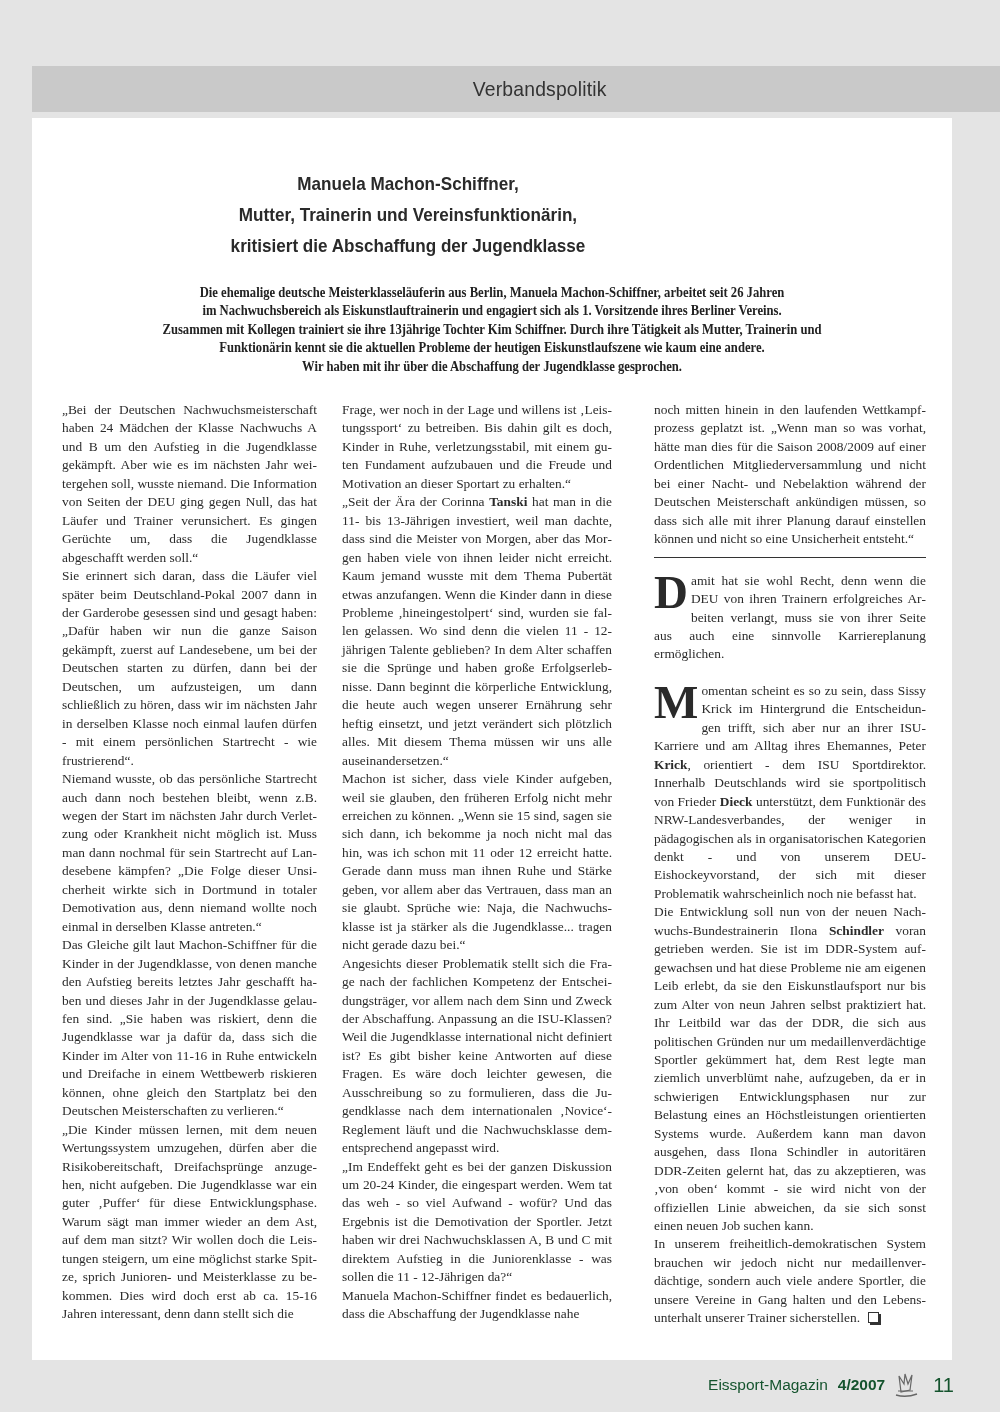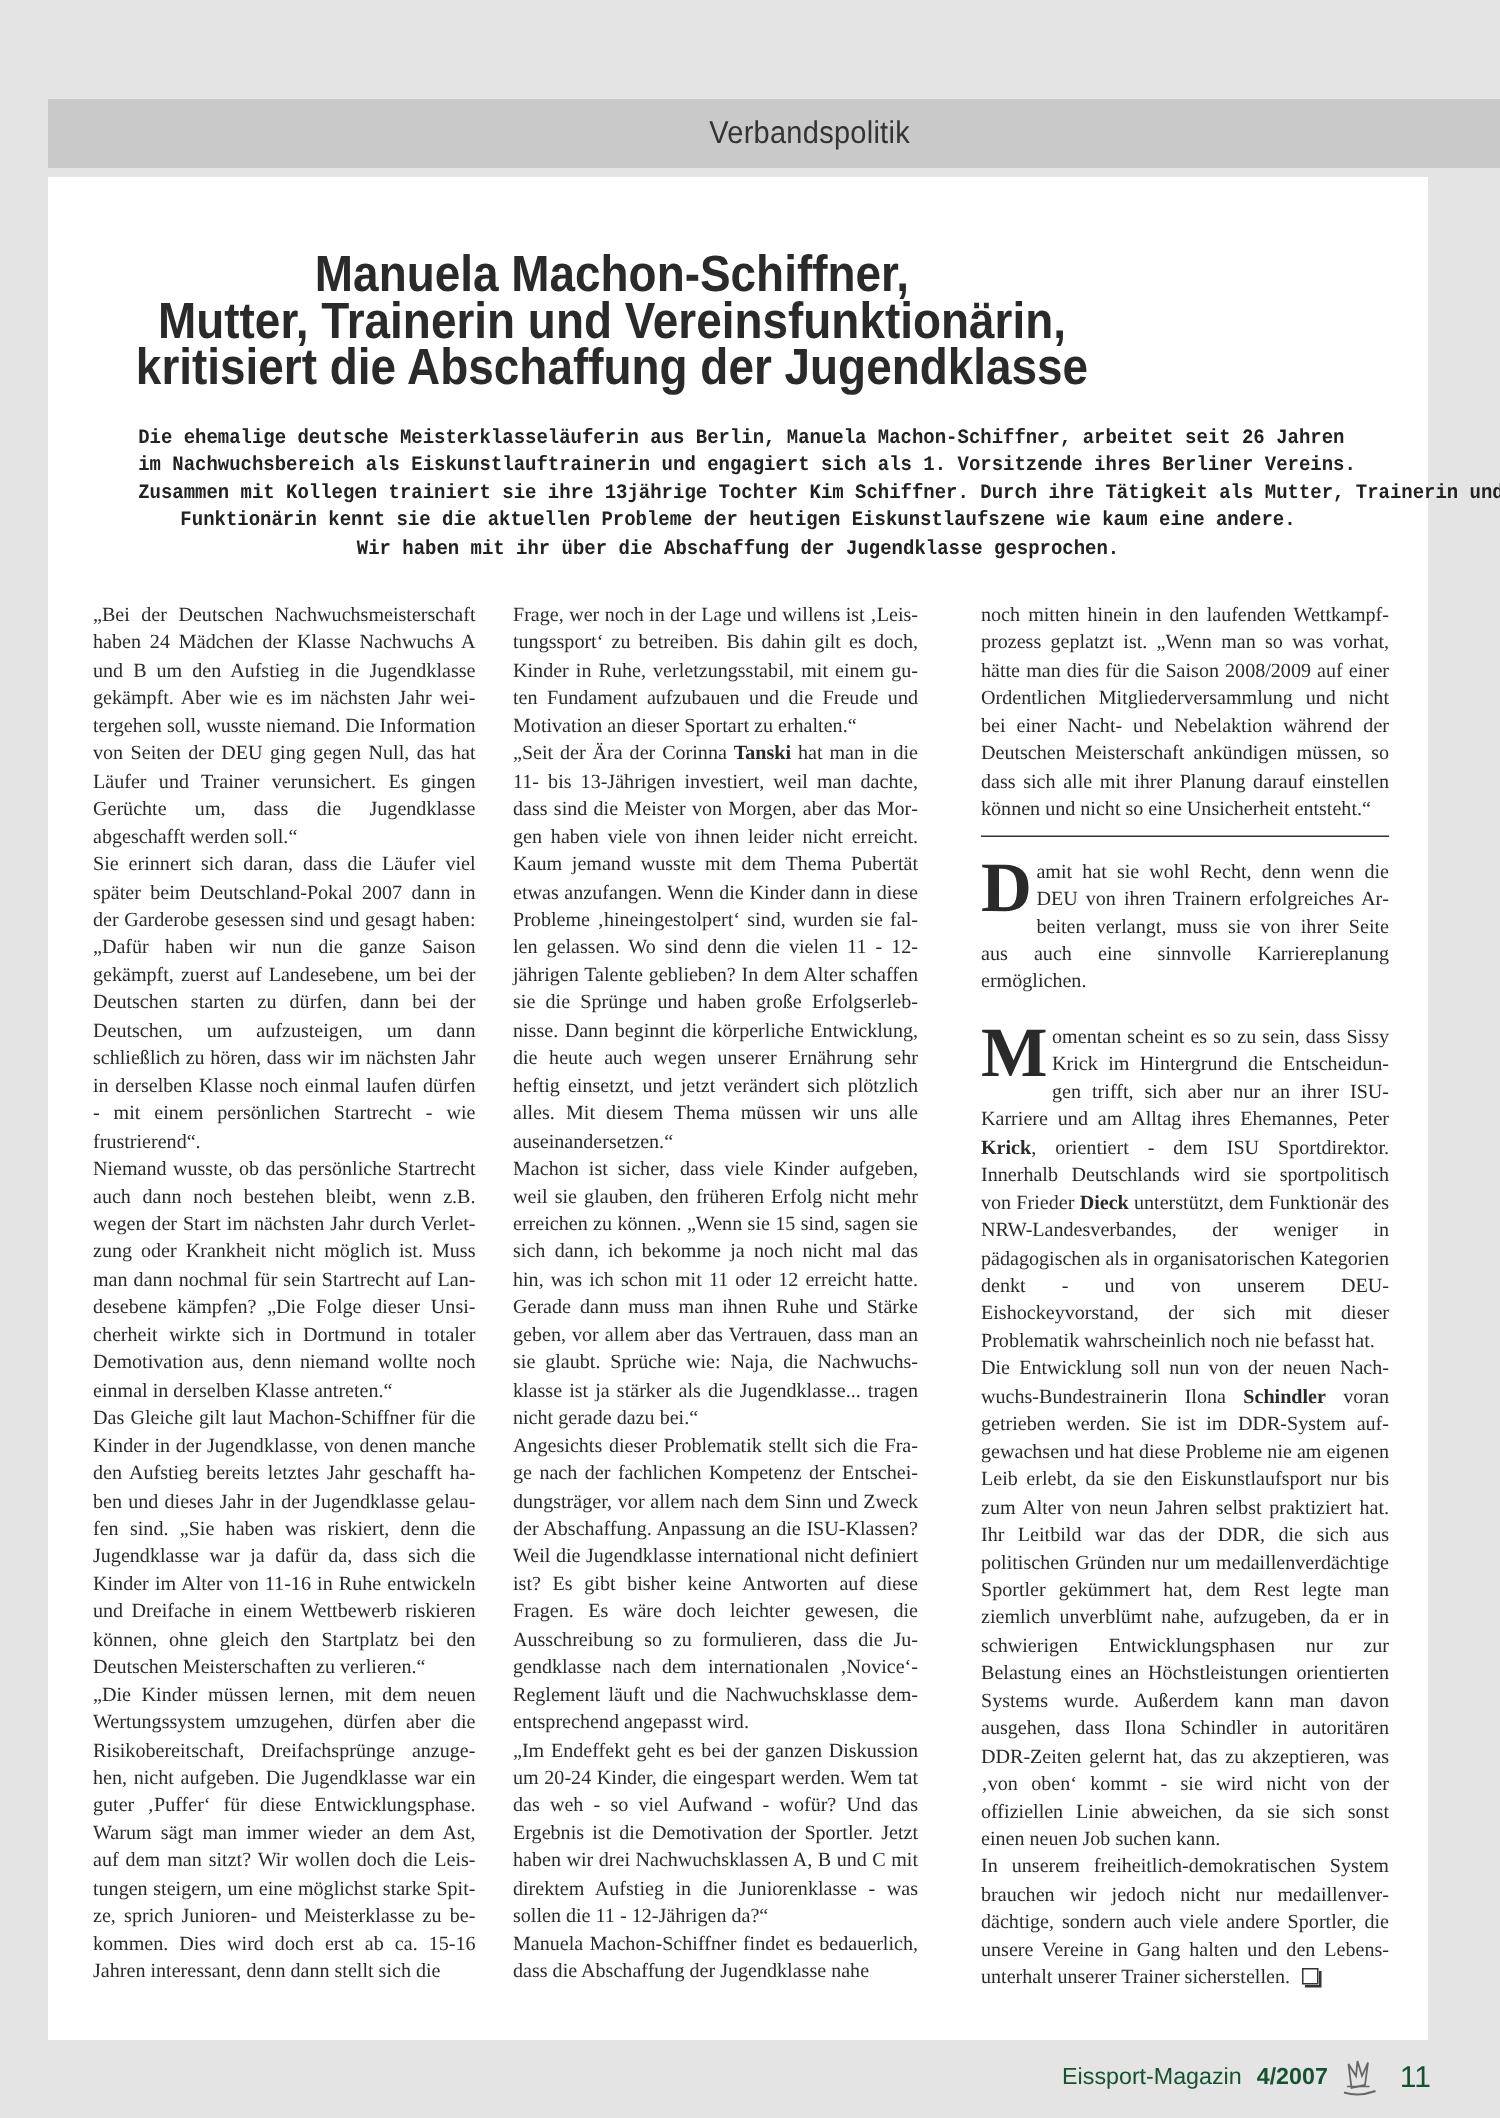--- a/index.html
+++ b/index.html
@@ -22,27 +22,27 @@
       transform: scaleX(0.92);
     }
     .content {
       position: absolute; left: 32px; top: 118px; width: 920px; height: 1242px;
       background: #ffffff;
     }
     .headline {
       position: absolute; left: 0; top: 50px; width: 752px;
       text-align: center;
       font-family: "Liberation Sans", sans-serif;
-      font-weight: bold; font-size: 34px; line-height: 31px; color: #2a2a2a;
+      font-weight: bold; font-size: 19px; line-height: 31px; color: #2a2a2a;
     }
     .headline div { transform: scaleX(0.9); }
     .lead {
       position: absolute; left: 30px; top: 166px; width: 860px;
       text-align: center;
-      font-family: Liberation Mono, monospace;
+      font-family: Liberation Serif, serif;
       font-weight: bold; font-size: 13.6px; line-height: 18.4px; color: #222;
     }
     .lead div { transform: scaleX(0.93); white-space: nowrap; }
     .col {
       position: absolute; top: 283px;
       font-size: 13.4px; line-height: 18.45px;
       text-align: justify; hyphens: manual;
       color: #2b2b2b;
     }
     .col p { margin: 0; }

